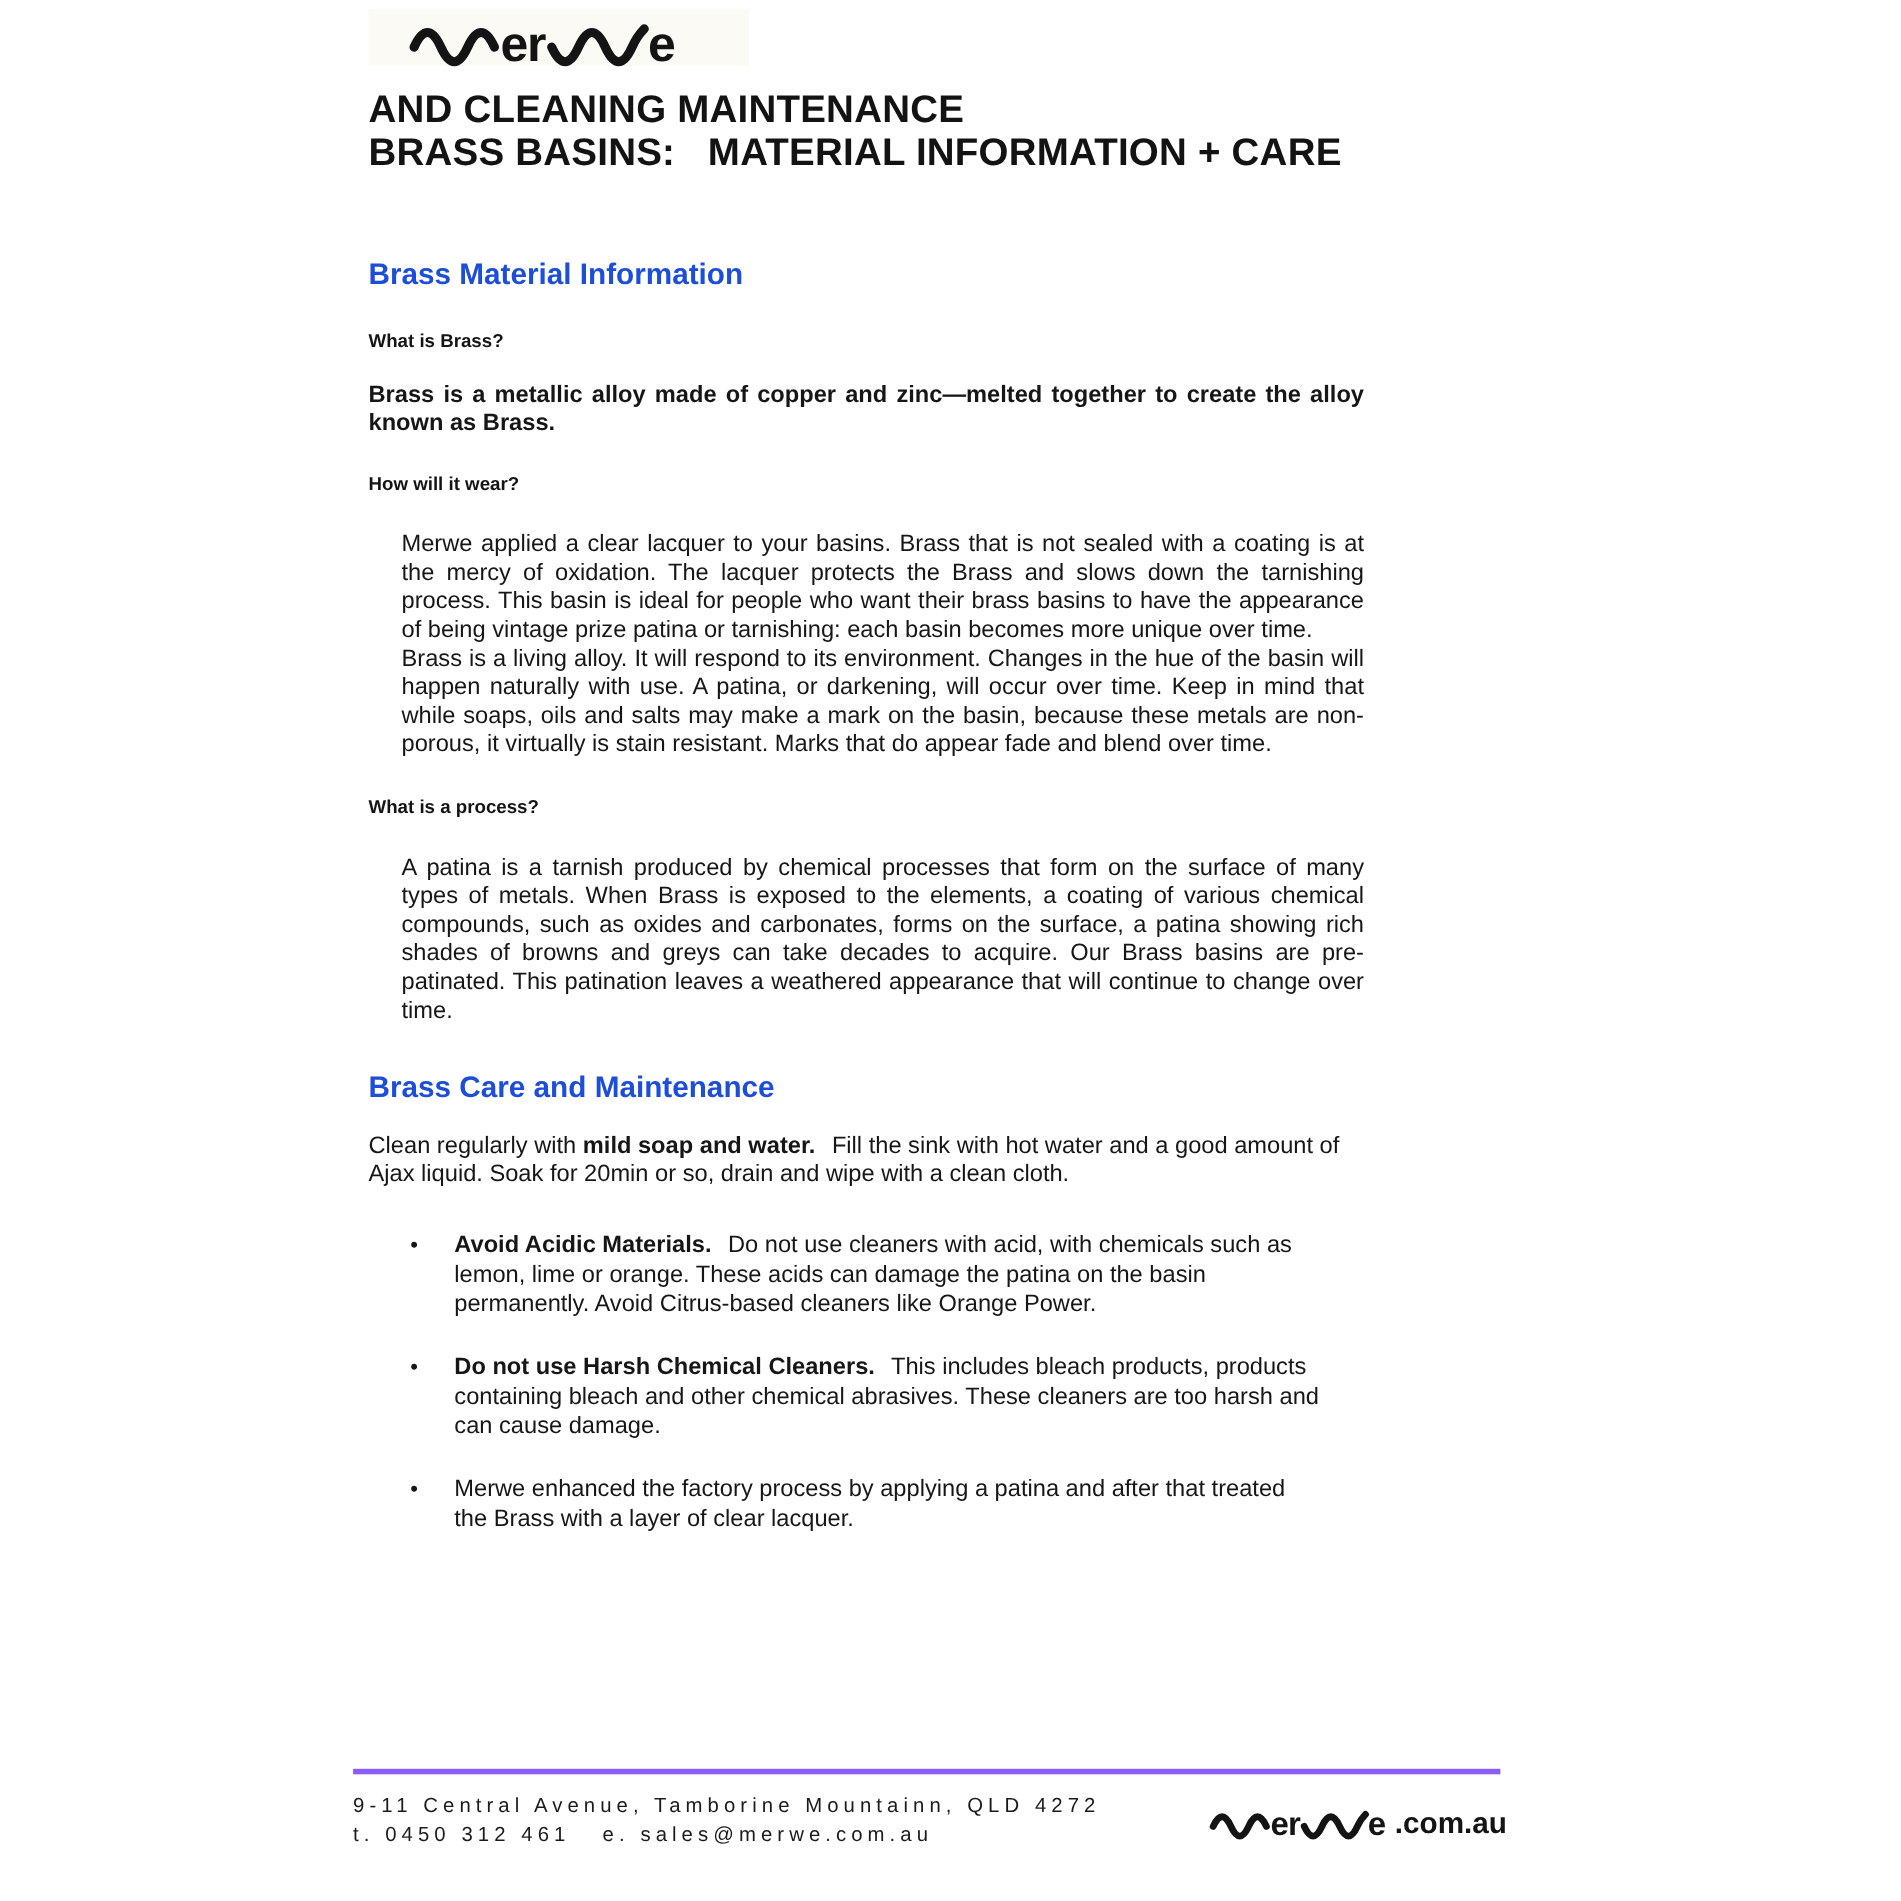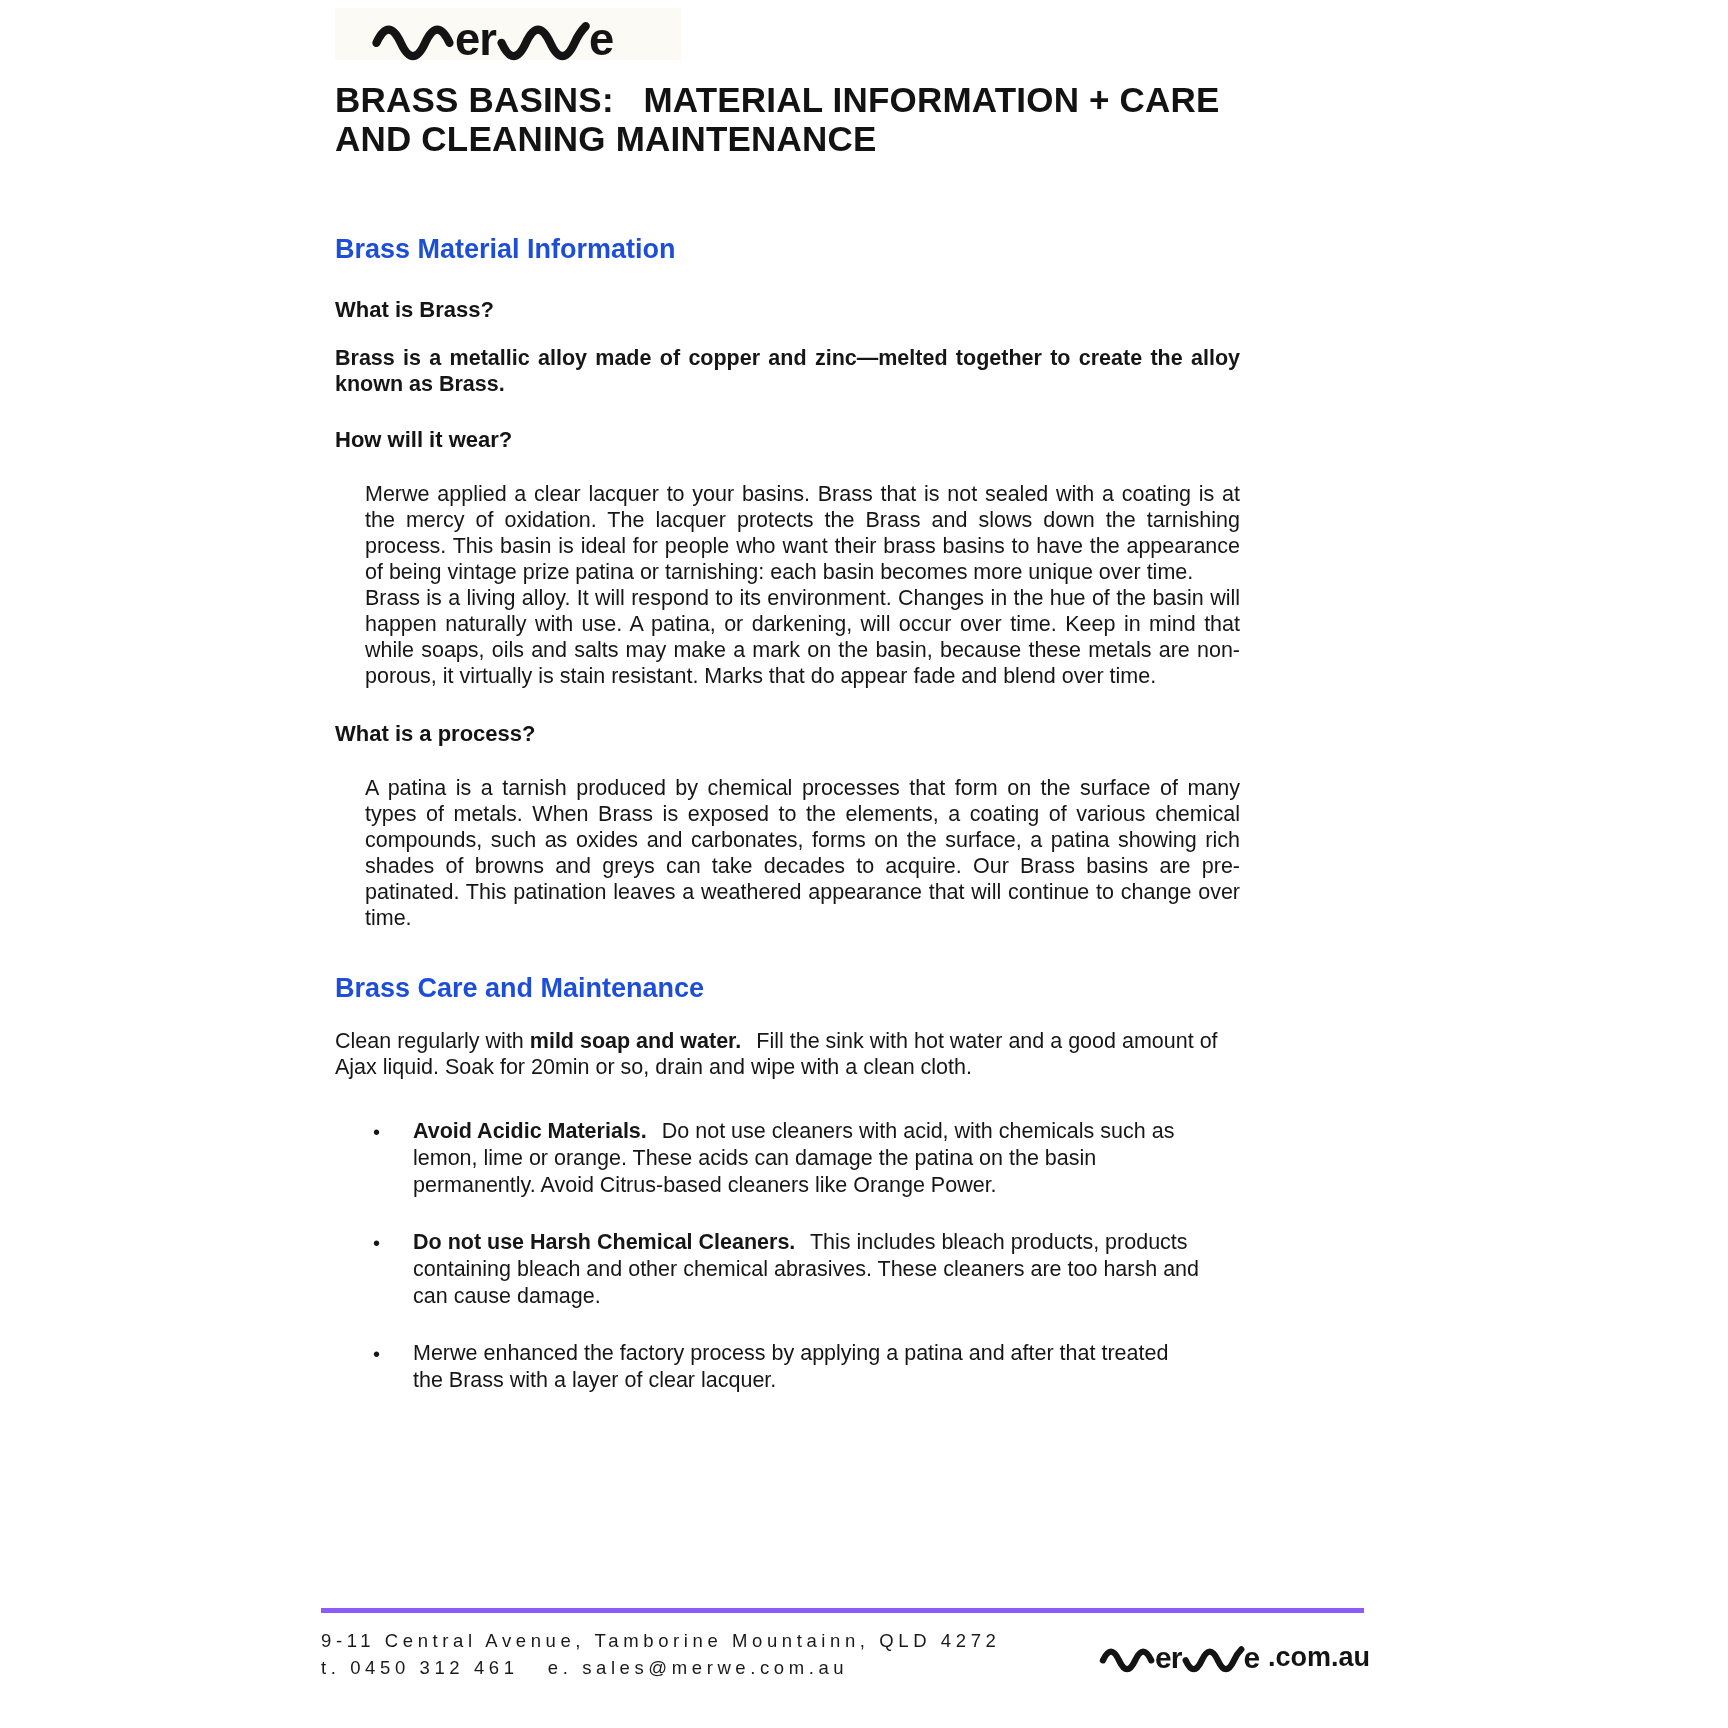--- a/index.html
+++ b/index.html
@@ -43,21 +43,21 @@
   h1 .tline{display:block;white-space:pre;}
   
   h2{
     font-size:27px;
     line-height:31px;
     font-weight:700;
     margin:0;
     color:#1d4ed8;
   }
   h3{
-    font-size:22px;
+    font-size:17px;
     line-height:26px;
     font-weight:700;
     margin:0;
     color:#141414;
   }
   
   p{
     font-size:21.5px;
     line-height:26px;
     margin:0;
@@ -138,22 +138,22 @@
   <div class="logo-box">
     <svg class="logo-svg" viewBox="0 0 228 56" width="310" height="62">
       <path d="M6 36 Q17 12 28 36 Q39 60 50 36 Q61 12 72 36"></path>
       <text x="77" y="47">er</text>
       <path d="M119 36 Q130 60 141 36 Q152 12 163 36 Q174 60 185 36 Q189 27 195 21"></path>
       <text x="198" y="47">e</text>
     </svg>
   </div>
 
   <h1>
+    <span class="tline">AND CLEANING MAINTENANCE</span>
     <span class="tline">BRASS BASINS:   MATERIAL INFORMATION + CARE</span>
-    <span class="tline">AND CLEANING MAINTENANCE</span>
   </h1>
 
   <h2 class="mt-h2-first">Brass Material Information</h2>
 
   <h3 class="mt-h3">What is Brass?</h3>
   <p class="mt-p justify bold-para">Brass is a metallic alloy made of copper and zinc—melted together to create the alloy known as Brass.</p>
 
   <h3 class="mt-h3b">How will it wear?</h3>
   <div class="mt-ind indent">
     <p class="justify">Merwe applied a clear lacquer to your basins. Brass that is not sealed with a coating is at the mercy of oxidation. The lacquer protects the Brass and slows down the tarnishing process. This basin is ideal for people who want their brass basins to have the appearance of being vintage prize patina or tarnishing: each basin becomes more unique over time.</p>

